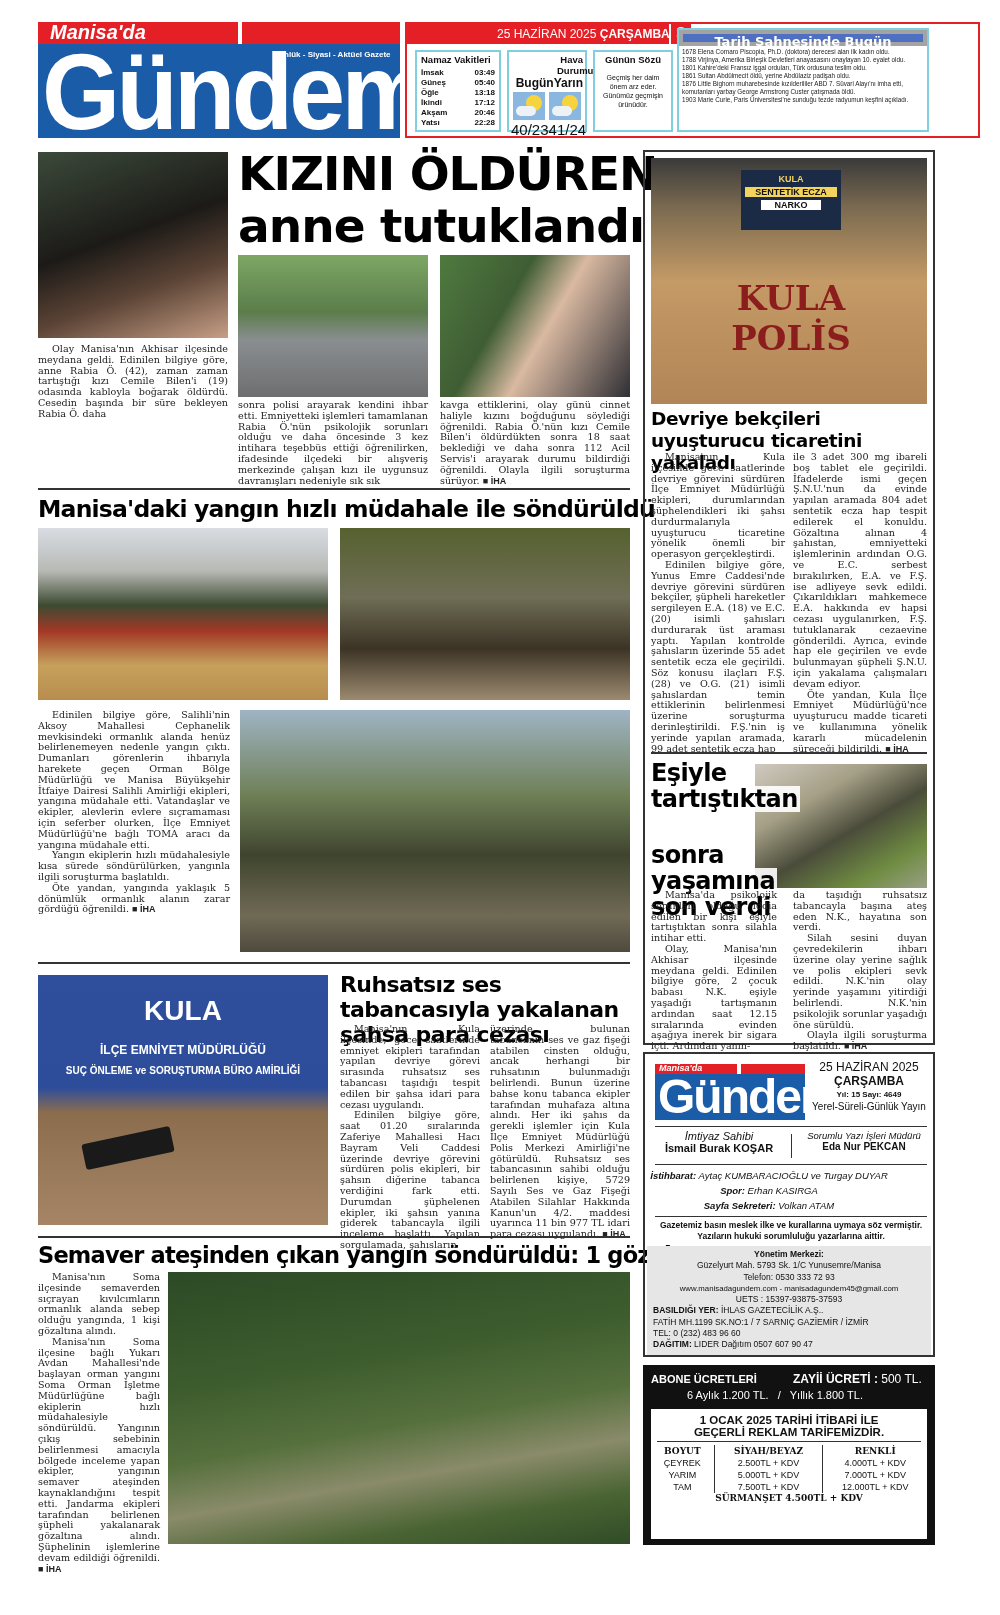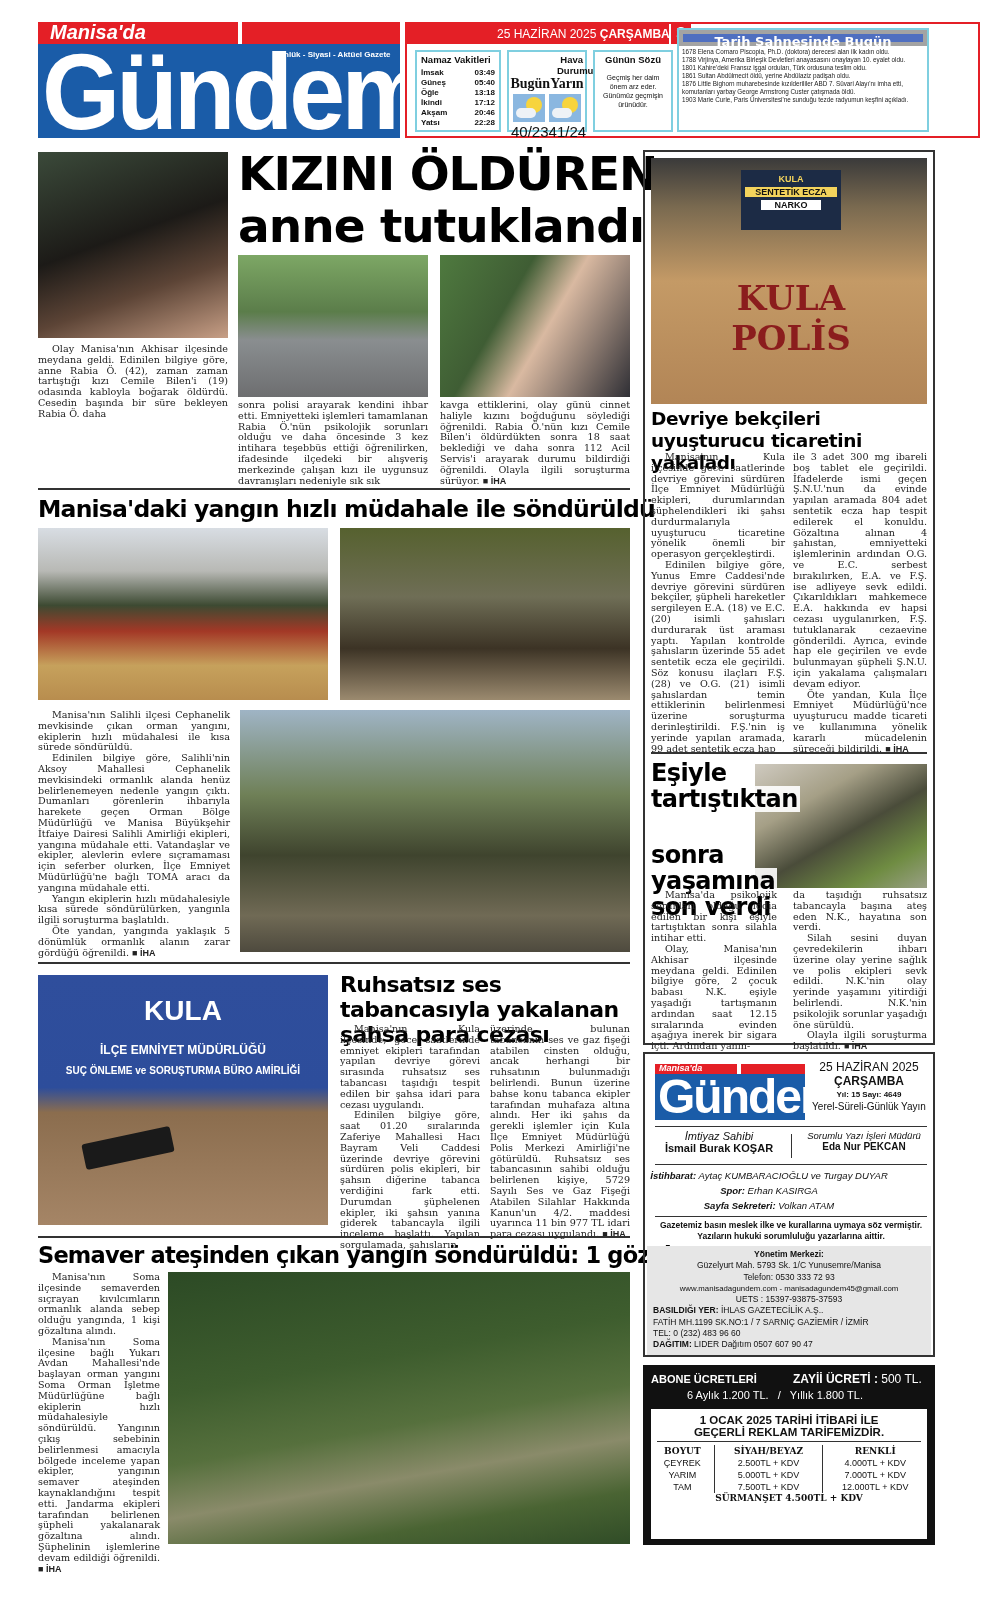--- a/index.html
+++ b/index.html
@@ -74,21 +74,21 @@
         </div>
         <div class="prayer-row">
           <span>Yatsı</span>
           <span>22:28</span>
         </div>
       </div>
   </div>
 
   <div class="abs pbox" style="left:100px;top:26px;width:80px;height:82px;padding:2px;">
     <div class="sans" style="font-weight:700;font-size:9.5px;text-align:right;margin-left:46px;">Hava Durumu</div>
-    <div style="display:flex;justify-content:center;font-size:14px;font-weight:700;font-family:Liberation Serif, serif;" class="sans">
+    <div style="display:flex;justify-content:flex-end;font-size:12px;font-weight:700;" class="sans">
       <span>Bugün</span>
       <span>Yarın</span>
     </div>
     <div style="display:flex;justify-content:space-around;margin-top:2px;">
       <div class="weather-icon">
           <div class="sun"></div>
           <div class="cloud"></div>
         </div>
       <div class="weather-icon">
           <div class="sun"></div>
@@ -136,21 +136,20 @@
   <span class="iha">■ <span>İHA</span></span>
 </div>
 
 <div class="abs rule" style="left:38px;top:488px;width:592px;"></div>
 
 <div class="abs head" style="left:38px;top:494px;font-size:23.5px;line-height:30px;white-space:nowrap;letter-spacing:-0.8px;">Manisa'daki yangın hızlı müdahale ile söndürüldü</div>
 <div class="abs img" style="left:38px;top:528px;width:290px;height:172px;background:linear-gradient(180deg,#d8dde3 0%,#b8b9b5 25%,#3d4a32 45%,#a33826 60%,#c6a15c 80%,#b88d4e 100%);"></div>
 <div class="abs img" style="left:340px;top:528px;width:290px;height:172px;background:linear-gradient(180deg,#56612f 0%,#6f6e56 40%,#3c3325 70%,#9b8a6f 100%);"></div>
 <div class="abs img" style="left:240px;top:710px;width:390px;height:242px;background:linear-gradient(180deg,#9fb4c5 0%,#6f8057 35%,#3f442e 60%,#706a55 85%,#4e4a3e 100%);"></div>
 <div class="abs body-text" style="left:38px;top:710px;width:192px;">
-  <p>Manisa'nın Salihli ilçesi Cephanelik mevkisinde çıkan orman yangını, ekiplerin hızlı müdahalesi ile kısa sürede söndürüldü.</p>
   <p>Edinilen bilgiye göre, Salihli'nin Aksoy Mahallesi Cephanelik mevkisindeki ormanlık alanda henüz belirlenemeyen nedenle yangın çıktı. Dumanları görenlerin ihbarıyla harekete geçen Orman Bölge Müdürlüğü ve Manisa Büyükşehir İtfaiye Dairesi Salihli Amirliği ekipleri, yangına müdahale etti. Vatandaşlar ve ekipler, alevlerin evlere sıçramaması için seferber olurken, İlçe Emniyet Müdürlüğü'ne bağlı TOMA aracı da yangına müdahale etti.</p>
   <p>Yangın ekiplerin hızlı müdahalesiyle kısa sürede söndürülürken, yangınla ilgili soruşturma başlatıldı.</p>
   <p><span>Öte yandan, yangında yaklaşık 5 dönümlük ormanlık alanın zarar gördüğü öğrenildi.</span> <span class="iha">■ <span>İHA</span></span></p>
 </div>
 
 <div class="abs rule" style="left:38px;top:962px;width:592px;"></div>
 
 <div class="abs img" style="left:38px;top:975px;width:290px;height:250px;background:linear-gradient(180deg,#2f4e9c 0%,#2d4d9b 45%,#8b6d4e 55%,#a58566 100%);">
   <div class="abs sans" style="left:0;width:100%;top:20px;text-align:center;color:#fff;font-weight:700;font-size:28px;">KULA</div>
   <div class="abs sans" style="left:0;width:100%;top:68px;text-align:center;color:#fff;font-weight:700;font-size:12px;">İLÇE EMNİYET MÜDÜRLÜĞÜ</div>

